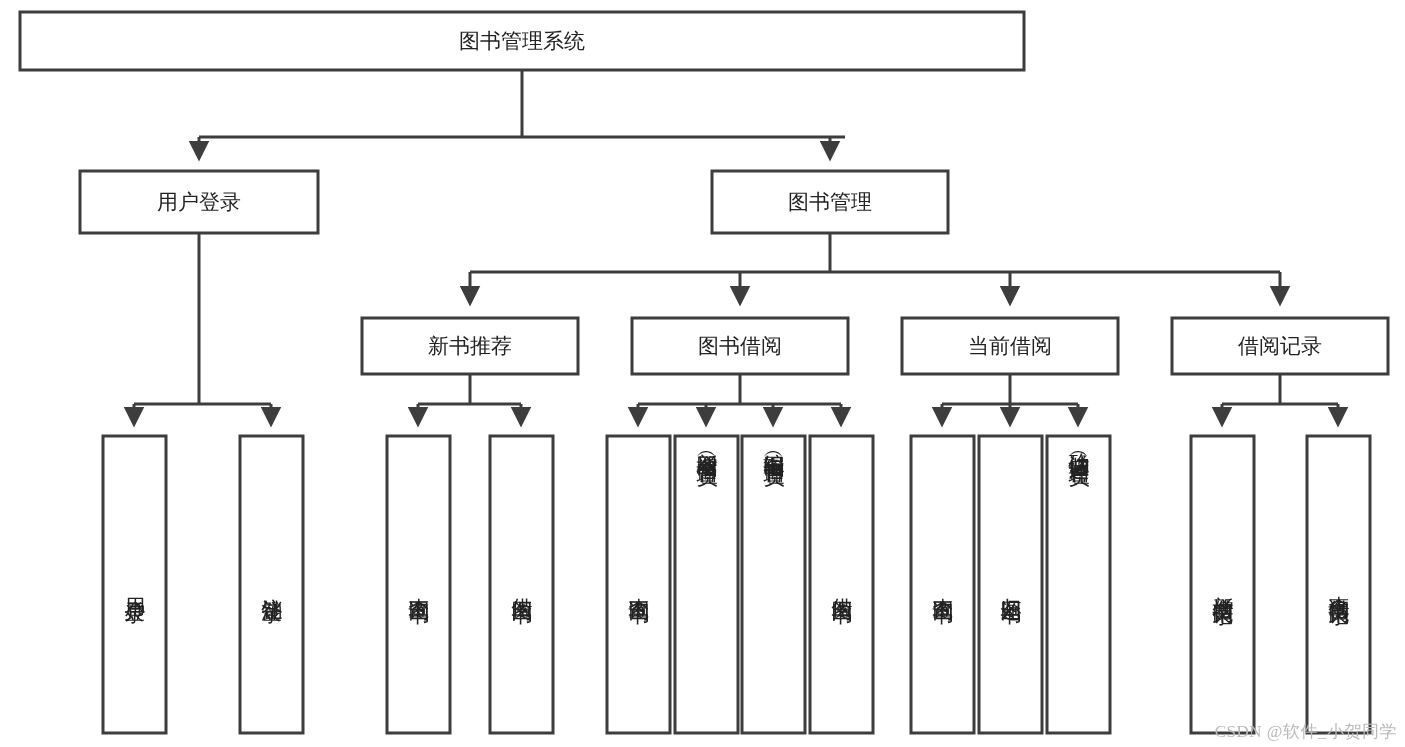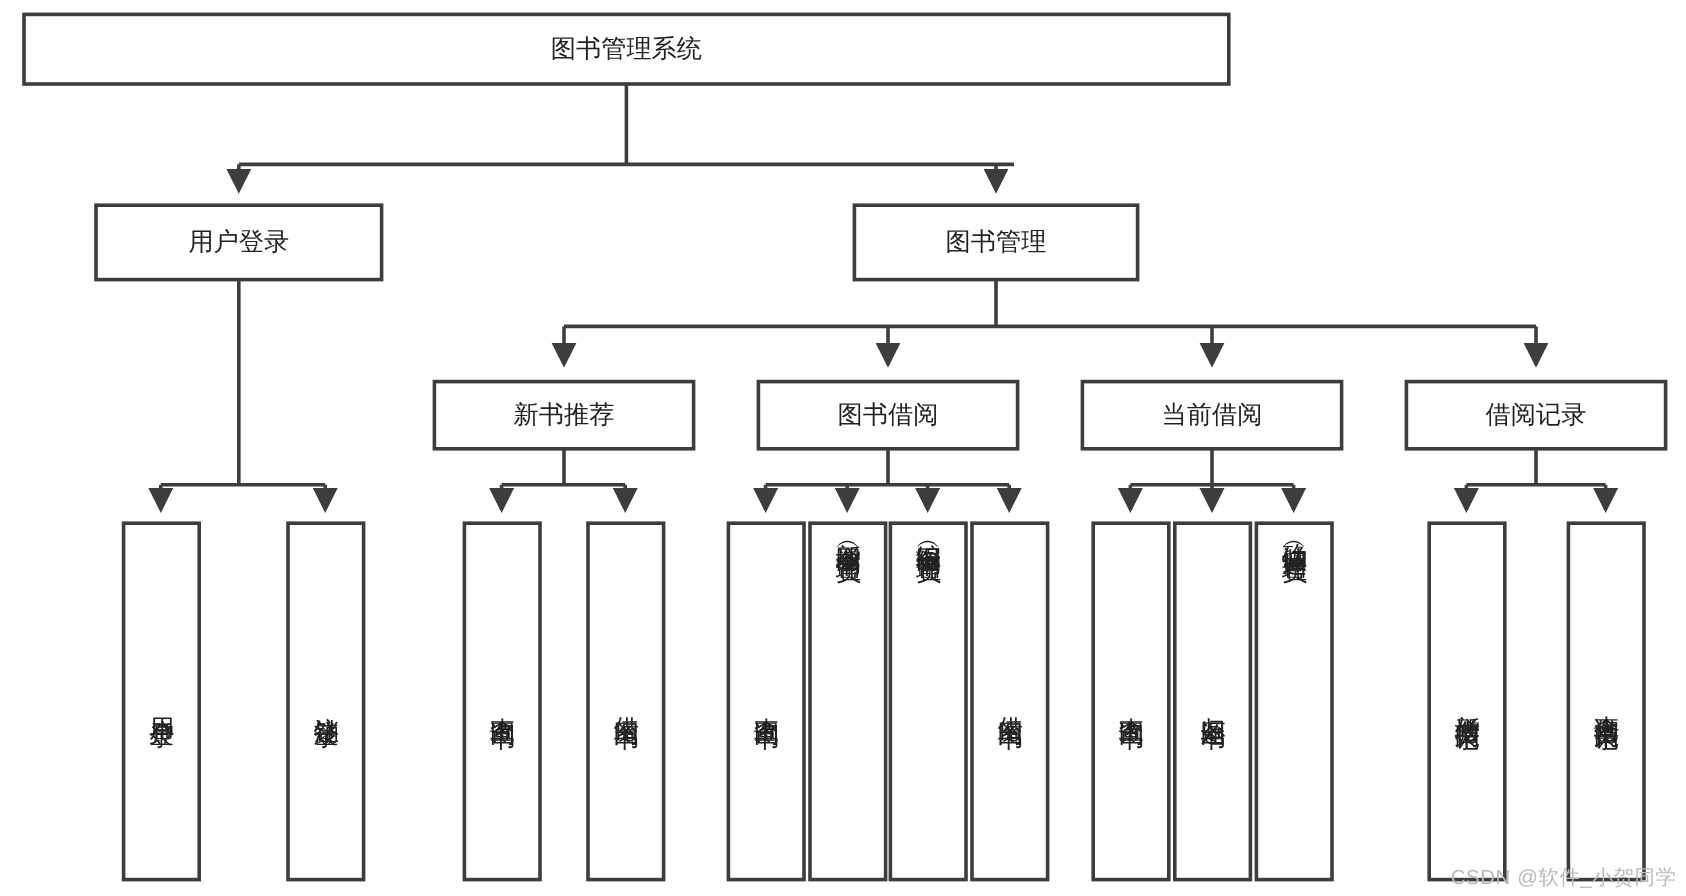--- a/index.html
+++ b/index.html
@@ -34,21 +34,21 @@
     font-size:21px;
     line-height:1.18;
     letter-spacing:2px;
     color:#222222;
     white-space:nowrap;
   }
   .watermark{
     position:absolute;
     right:8px;
     bottom:4px;
-    font-family:Liberation Sans, sans-serif;
+    font-family:Liberation Serif, serif;
     font-size:17px;
     color:#b9b9b9;
     letter-spacing:.5px;
     white-space:nowrap;
   }
 </style>
 </head>
 <body>
 
 <div id="diagram-root">

